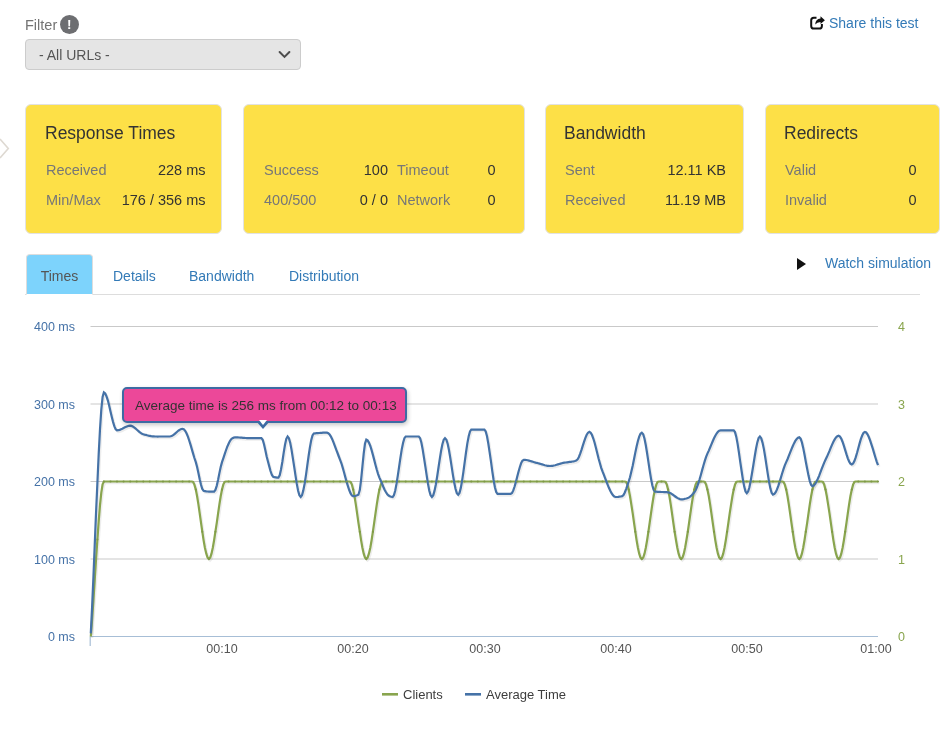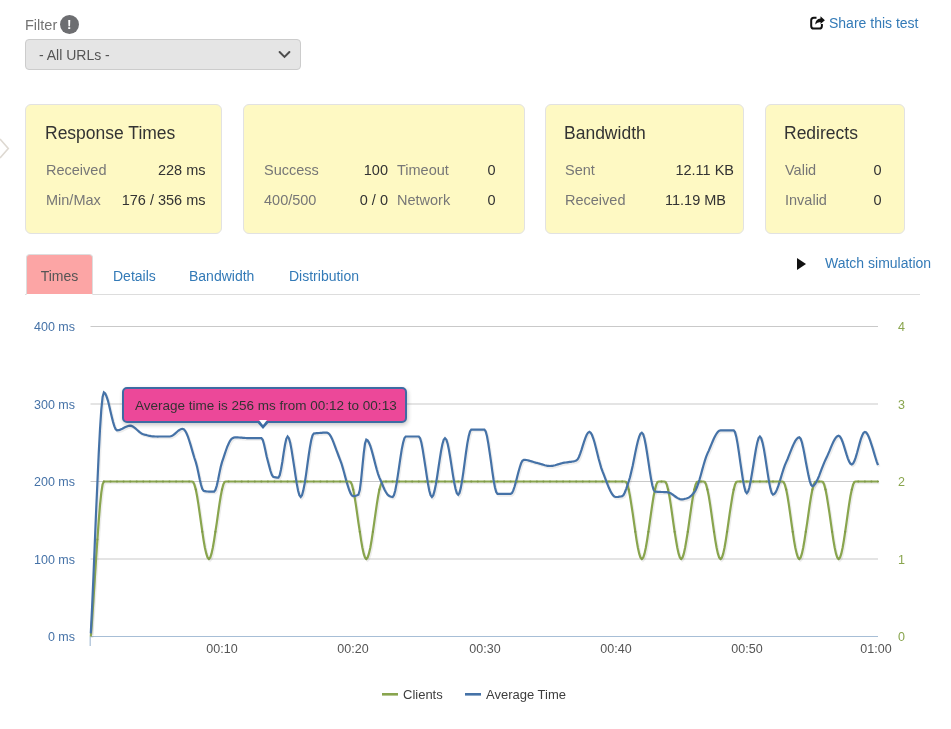--- a/index.html
+++ b/index.html
@@ -7,28 +7,28 @@
 #page { position:relative; width:951px; height:729px; }
 .abs { position:absolute; }
 
 #filterlbl { left:25px; top:16.5px; font-size:14.5px; color:#737373; }
 #infoicon { left:59.8px; top:15.2px; width:19px; height:19px; border-radius:50%; background:#6d6e71; color:#fff; font-size:13.5px; font-weight:bold; text-align:center; line-height:19px; }
 #selectbox { left:25px; top:39px; width:276px; height:31px; border:1px solid #ccc; border-radius:4px; background:#e5e5e5; }
 #selectbox span { position:absolute; left:13px; top:7px; font-size:14px; color:#555; }
 #sharelink { left:808px; top:14px; }
 #sharelink .txt { position:absolute; left:21px; top:1px; font-size:14px; color:#337ab7; white-space:nowrap; }
 
-.card { position:absolute; top:104px; height:130px; background:#fef9c3; border:1px solid #e2e2e2; border-radius:6px; }
+.card { position:absolute; top:104px; height:130px; background:#fde047; border:1px solid #e2e2e2; border-radius:6px; }
 .card h2 { position:absolute; top:18px; font-size:17.5px; font-weight:normal; color:#333; }
 .lab { position:absolute; font-size:14.5px; color:#777; }
 .val { position:absolute; font-size:14.5px; color:#333; text-align:right; }
 .r1 { top:57px; } .r2 { top:86.5px; }
 
 #tabbar { left:25px; top:254px; width:895px; height:41px; border-bottom:1px solid #ddd; }
-#tab-active { position:absolute; left:1px; top:0; width:67px; height:41px; background:#fca5a5; border:1px solid #ddd; border-bottom:1px solid #fff; border-radius:4px 4px 0 0; color:#555; font-size:14px; line-height:42.5px; text-align:center; }
+#tab-active { position:absolute; left:1px; top:0; width:67px; height:41px; background:#7dd3fc; border:1px solid #ddd; border-bottom:1px solid #fff; border-radius:4px 4px 0 0; color:#555; font-size:14px; line-height:42.5px; text-align:center; }
 .tab { position:absolute; top:0; height:41px; line-height:44.5px; color:#337ab7; font-size:14px; }
 #watch { left:797px; top:255px; font-size:14px; color:#337ab7; }
 #watch .tri { position:absolute; left:0; top:2.5px; width:0; height:0; border-left:9px solid #111; border-top:6px solid transparent; border-bottom:6px solid transparent; }
 #watch .txt { position:absolute; left:28px; top:0; white-space:nowrap;text-align:right; }
 
 #tooltip { left:122px; top:387px; width:285px; height:36px; background:#ec4899; border:2px solid #3d6ba3; border-radius:5px; box-shadow:1px 2px 4px rgba(0,0,0,0.22); }
 #tooltip .tx { position:absolute; left:11px; top:9px; font-size:13.5px; color:#333; white-space:nowrap; }
 #caret1 { left:256px; top:421px; width:0; height:0; border-left:7px solid transparent; border-right:7px solid transparent; border-top:8px solid #3d6ba3; }
 #caret2 { left:258.5px; top:420px; width:0; height:0; border-left:4.5px solid transparent; border-right:4.5px solid transparent; border-top:5.5px solid #fff; }
 
@@ -69,25 +69,25 @@
     <div class="lab r1" style="left:153px;">Timeout</div>
     <div class="val r1" style="left:215px; width:36.5px;">0</div>
     <div class="lab r2" style="left:20px;">400/500</div>
     <div class="val r2" style="left:100px; width:44px;">0 / 0</div>
     <div class="lab r2" style="left:153px;">Network</div>
     <div class="val r2" style="left:215px; width:36.5px;">0</div>
   </div>
   <div class="card" style="left:545px; width:199px;">
     <h2 style="left:18px;">Bandwidth</h2>
     <div class="lab r1" style="left:19px;">Sent</div>
-    <div class="val r1" style="right:9px;">12.11 KB</div>
+    <div class="val r1" style="right:17px;">12.11 KB</div>
     <div class="lab r2" style="left:19px;">Received</div>
     <div class="val r2" style="right:17px;">11.19 MB</div>
   </div>
-  <div class="card" style="left:765px; width:140px;">
+  <div class="card" style="left:765px; width:175px;">
     <h2 style="left:18px;">Redirects</h2>
     <div class="lab r1" style="left:19px;">Valid</div>
     <div class="val r1" style="right:22.5px;">0</div>
     <div class="lab r2" style="left:19px;">Invalid</div>
     <div class="val r2" style="right:22.5px;">0</div>
   </div>
 
   <div class="abs" id="tabbar">
     <div id="tab-active">Times</div>
     <div class="tab" style="left:88px;">Details</div>

